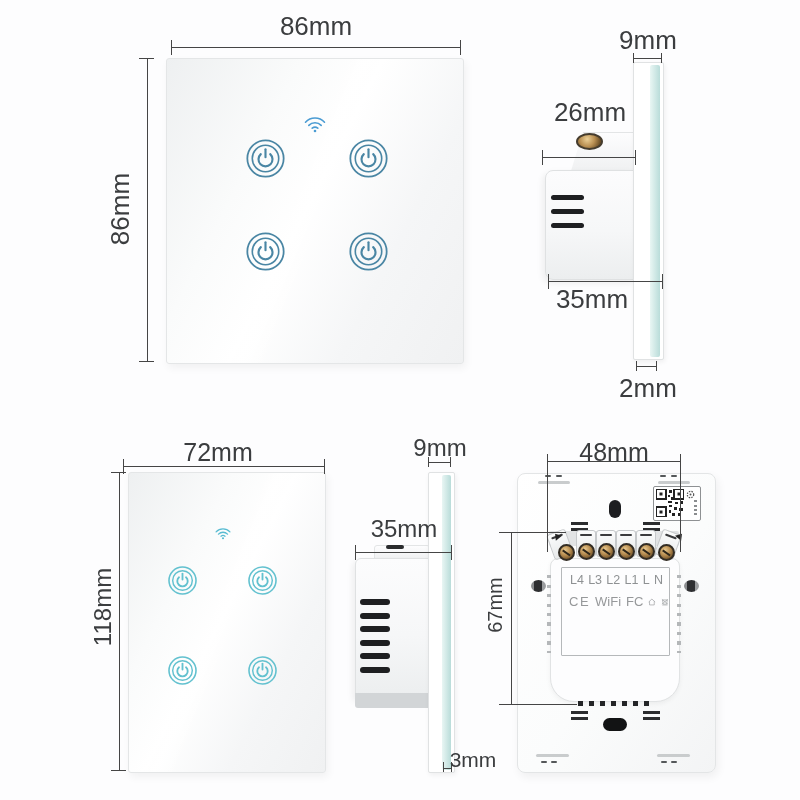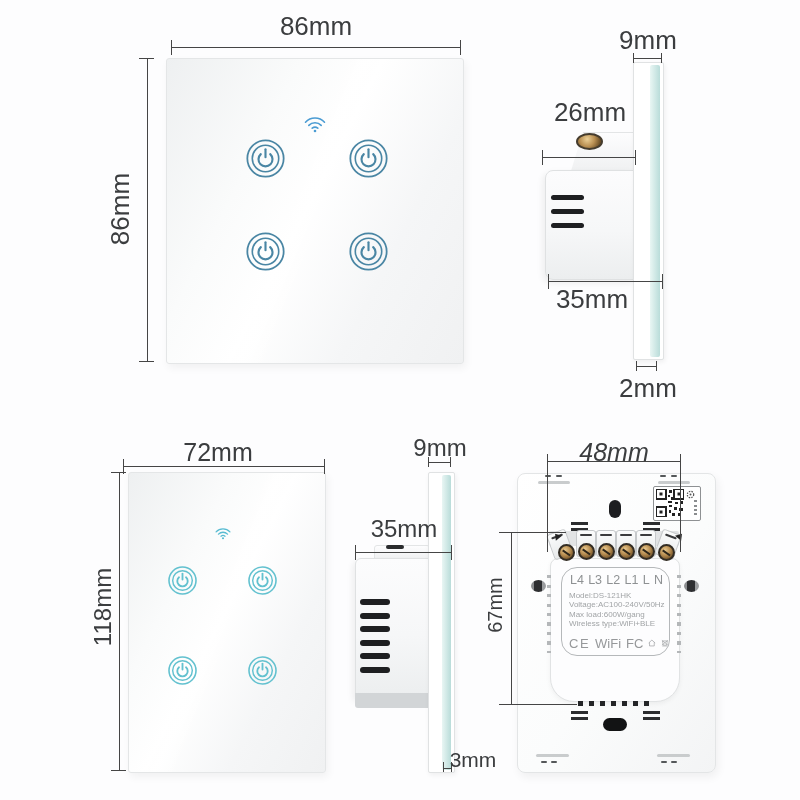--- a/index.html
+++ b/index.html
@@ -51,21 +51,21 @@
   .term{position:absolute;width:20px;height:27px;background:linear-gradient(#fbfcfc,#e7e9ea);
     border:1px solid #c6c9cb;border-radius:3px;box-sizing:border-box;z-index:6;}
   .term::before{content:"";position:absolute;left:3px;right:3px;top:3px;height:2px;background:#3a3b3d;border-radius:1px;}
   .screw{position:absolute;width:17px;height:17px;border-radius:50%;border:2px solid #332d24;box-sizing:border-box;z-index:7;
     background:radial-gradient(circle at 38% 32%,#e9ca90 0%,var(--screw-bronze,#b98f52) 42%,#74552b 78%,#503c1e 100%);}
   .screw::after{content:"";position:absolute;left:2px;right:2px;top:5.5px;height:1.6px;background:#2d2619;transform:rotate(35deg);}
   .tri{position:absolute;width:0;height:0;border-left:4px solid transparent;border-right:4px solid transparent;border-bottom:6px solid #222;z-index:8;}
   .bmodule{position:absolute;background:#fdfdfe;border:1px solid #e1e3e4;border-radius:8px 8px 24px 24px;z-index:4;
     box-shadow:0 2px 5px rgba(0,0,0,0.05);}
   .marks{position:absolute;width:4px;background:repeating-linear-gradient(to bottom,#b4b7b9 0 3px,transparent 3px 9.5px);z-index:5;}
-  .lblbox{position:absolute;border:1px solid #b5b8ba;border-radius:16px;z-index:6;}
+  .lblbox{position:absolute;border:1px solid #b5b8ba;border-radius:1px;z-index:6;}
   .trow{display:flex;justify-content:space-between;padding:5px 6px 0 8px;font-size:12.5px;color:var(--terminal-text,#8e9193);}
   .spec{padding:4px 0 0 7px;font-size:8px;line-height:9.4px;color:var(--spec-text,#a1a4a6);}
   .certs{display:flex;align-items:center;gap:5px;padding:7px 0 0 7px;font-size:13px;color:var(--cert-text,#96989a);}
   .certs .ce{letter-spacing:1.5px;}
   .qrblock{position:absolute;border:1px solid #8e9193;border-radius:2px;background:#fff;z-index:6;}
   .dotcol{position:absolute;width:3px;background:repeating-linear-gradient(to bottom,#8a8d8f 0 2px,transparent 2px 4.5px);z-index:7;}
   .dotsrow{position:absolute;height:5px;background:repeating-linear-gradient(to right,#232426 0 5px,transparent 5px 11px);z-index:6;}
   .tabslot{position:absolute;background:#2a2b2d;border-radius:2px;}
   svg{display:block;}
 </style>
@@ -238,21 +238,21 @@
   <div class="hlabel" style="left:404px;top:529px;font-size:24px;">35mm</div>
   <div class="lh" style="left:355px;top:552px;width:97px;"></div>
   <div class="tv" style="left:355px;top:545px;"></div>
   <div class="tv" style="left:451px;top:545px;"></div>
 
   <div class="lh" style="left:443px;top:768px;width:9px;"></div>
   <div class="tv s" style="left:443px;top:762px;"></div>
   <div class="tv s" style="left:451px;top:762px;"></div>
   <div class="hlabel" style="left:473px;top:760px;font-size:21px;">3mm</div>
 
-  <div class="hlabel" style="left:614px;top:452px;font-size:25px;font-style:italic;">48mm</div>
+  <div class="hlabel" style="left:614px;top:452px;font-size:25px;">48mm</div>
   <div class="lh" style="left:547px;top:461px;width:134px;"></div>
   <div class="lv" style="left:547px;top:454px;height:98px;"></div>
   <div class="lv" style="left:680px;top:454px;height:98px;"></div>
 
   <div class="vlabel" style="left:495px;top:605px;font-size:20px;">67mm</div>
   <div class="lv" style="left:511px;top:532px;height:172px;"></div>
   <div class="lh" style="left:499px;top:532px;width:67px;"></div>
   <div class="lh" style="left:499px;top:704px;width:78px;"></div>
 
   <div class="plate" style="left:517px;top:473px;width:197px;height:298px;"></div>
@@ -306,26 +306,20 @@
 
   <div class="lblbox" style="left:561px;top:567px;width:107px;height:87px;">
     <div class="trow">
       <span>L4</span>
       <span>L3</span>
       <span>L2</span>
       <span>L1</span>
       <span>L</span>
       <span>N</span>
     </div>
-    <div class="spec">
-      <div>Model:DS-121HK</div>
-      <div>Voltage:AC100-240V/50Hz</div>
-      <div>Max load:600W/gang</div>
-      <div>Wireless type:WiFi+BLE</div>
-    </div>
     <div class="certs">
       <span class="ce">CE</span>
       <span>WiFi</span>
       <span>FC</span>
       <svg width="13" height="12" viewBox="0 0 12 11" fill="none" stroke="currentColor" stroke-width="1">
         <path d="M1 5.5 L6 1 L11 5.5"></path>
           <path d="M2.4 4.6 V10 H9.6 V4.6"></path>
       </svg>
       <svg width="13" height="12" viewBox="0 0 13 12" fill="none" stroke="currentColor" stroke-width="1">
         <path d="M2.5 2.5 h8 l-1 7 h-6 z"></path>

